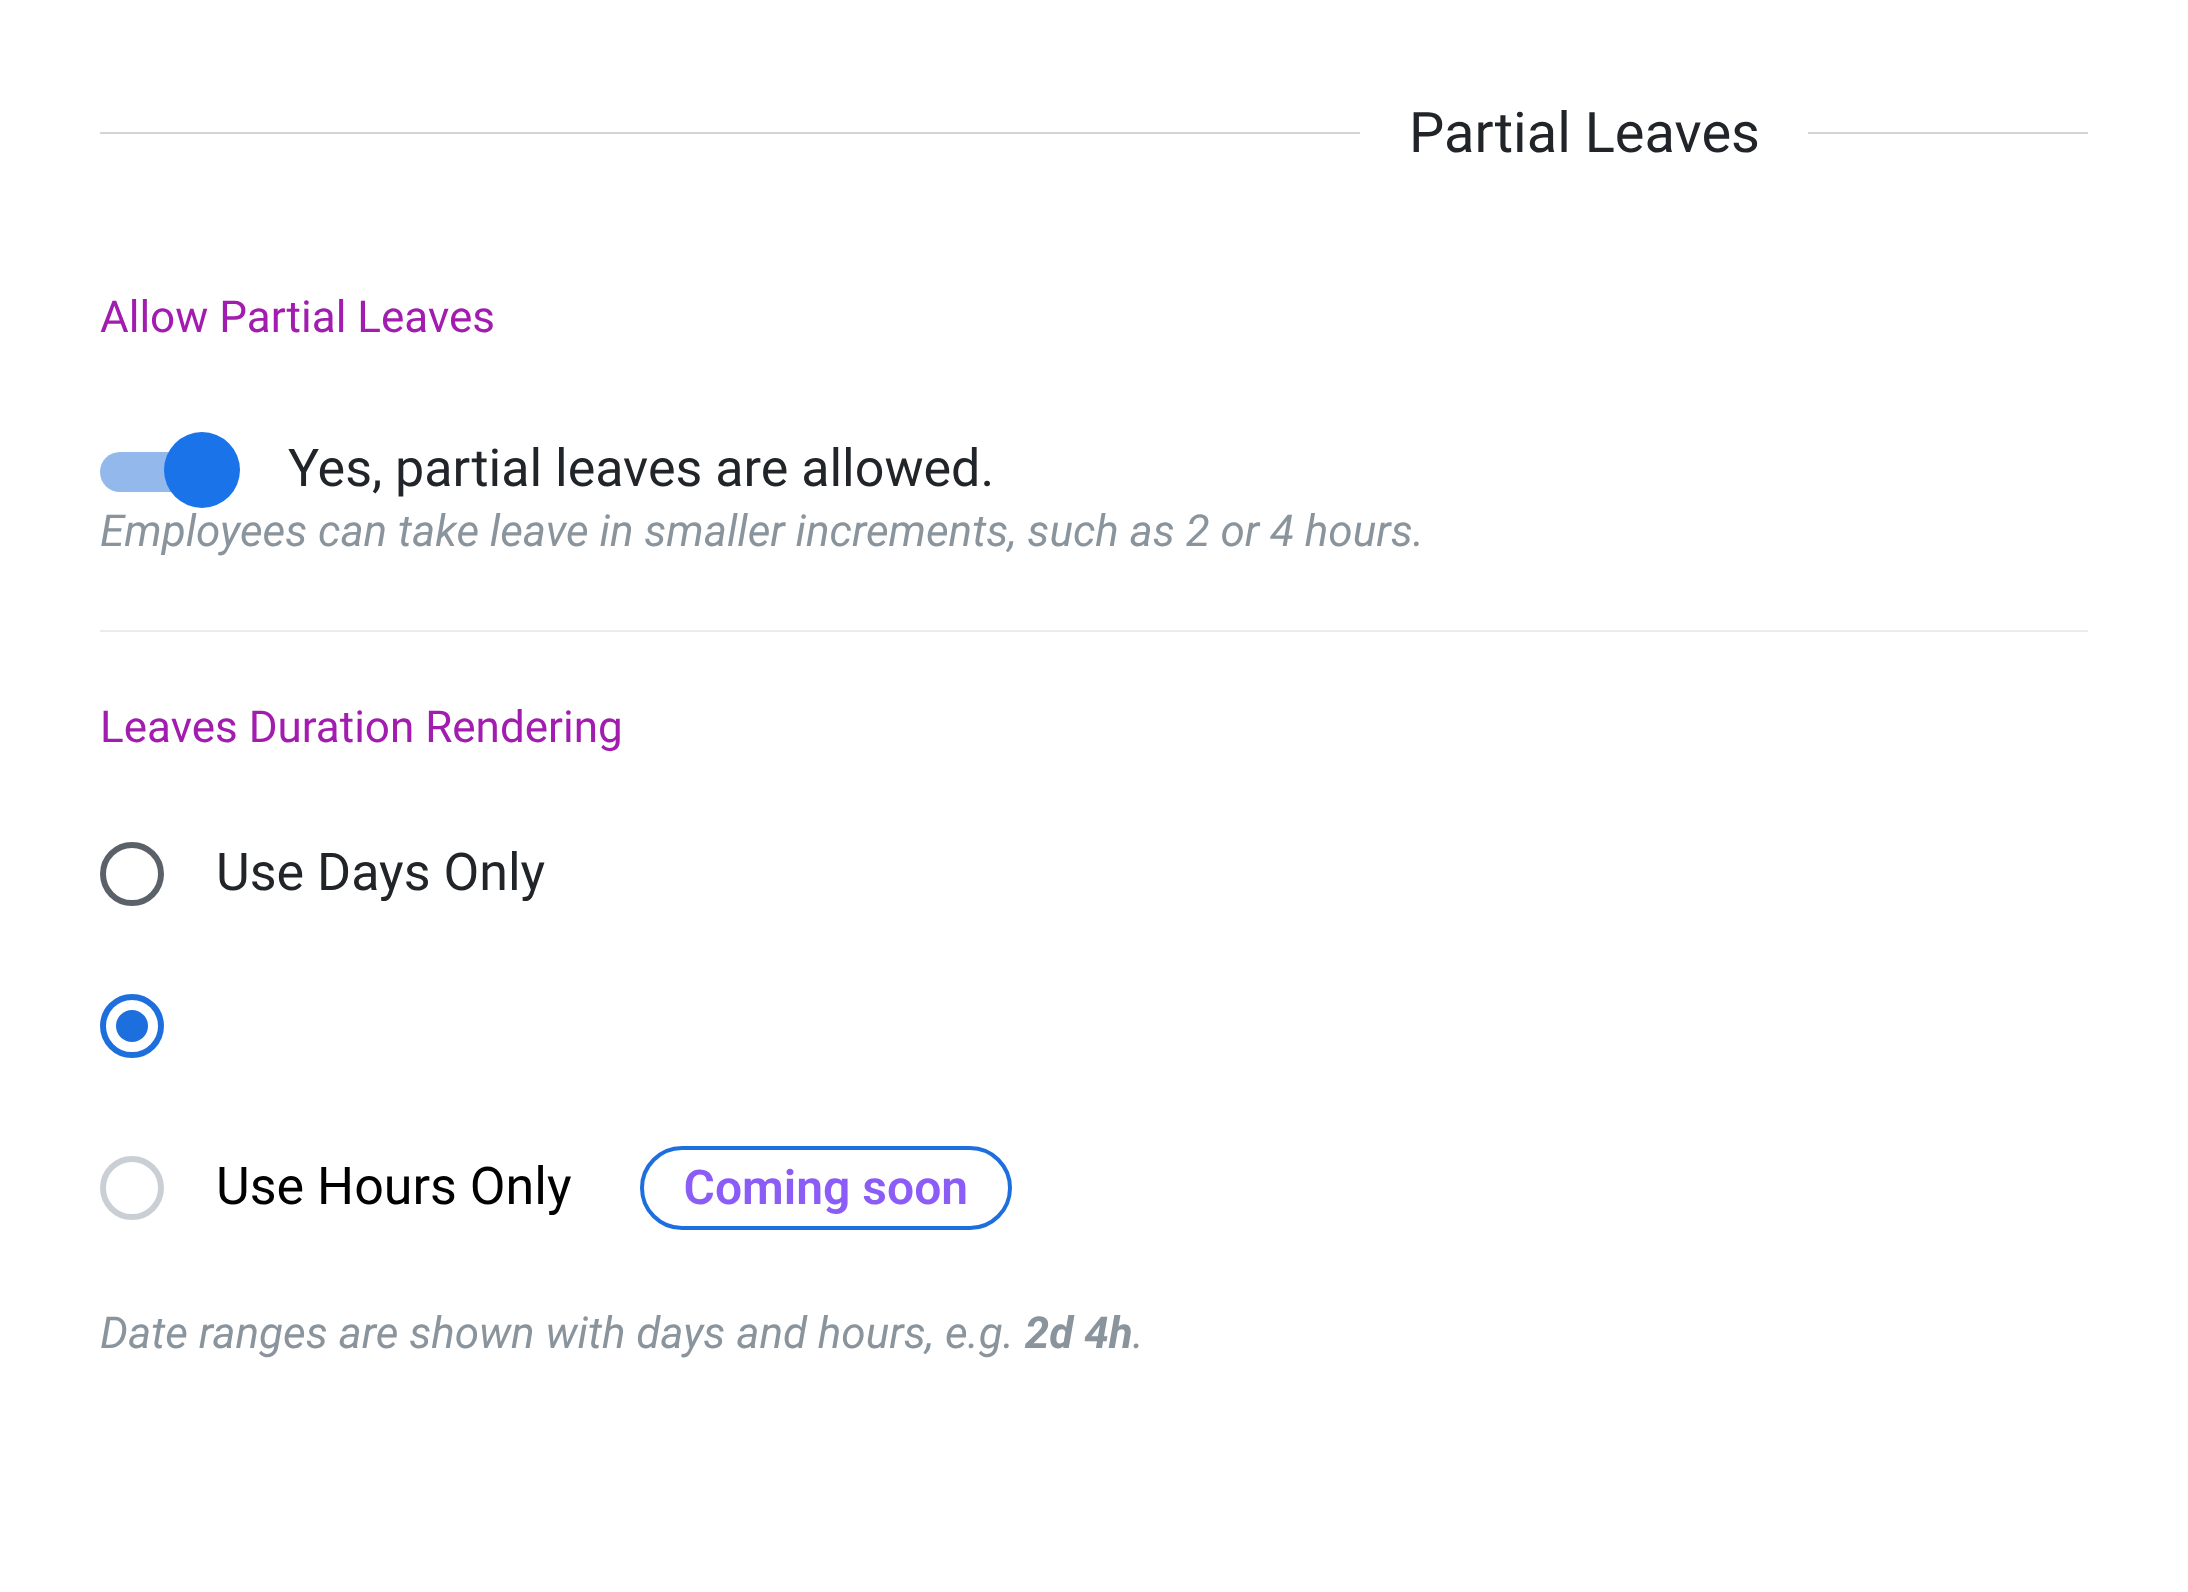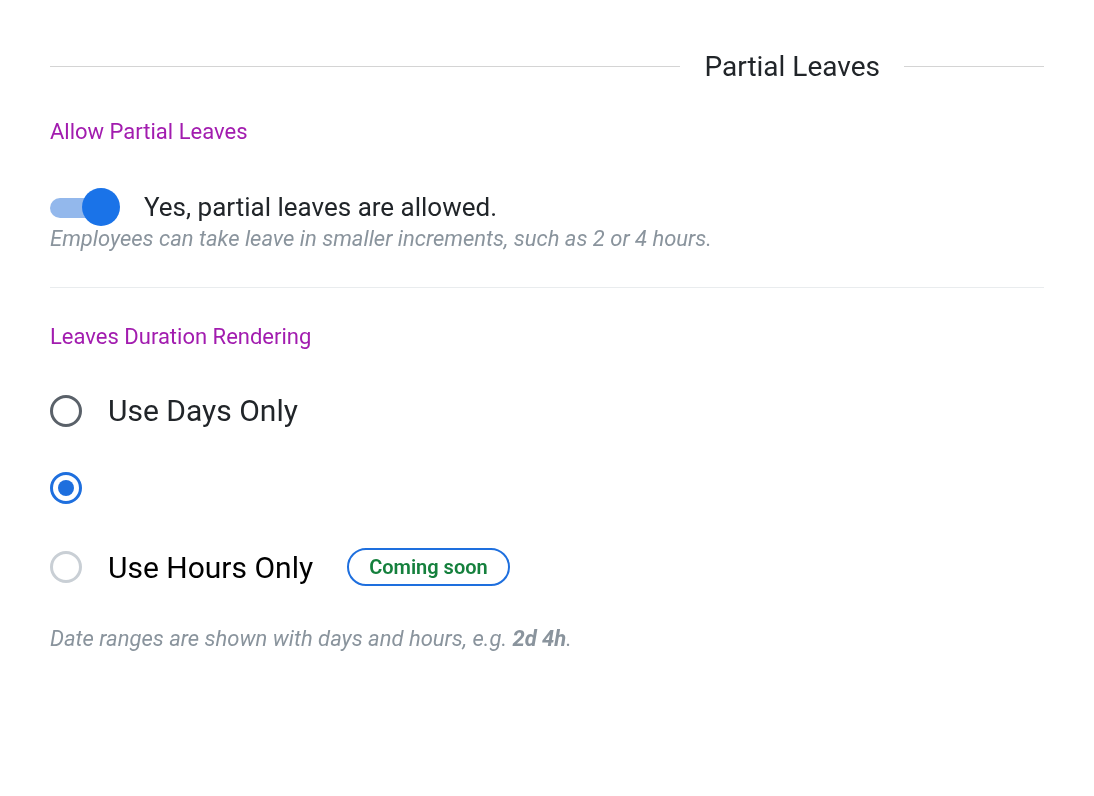--- a/index.html
+++ b/index.html
@@ -10,21 +10,21 @@
     body {
       font-family: -apple-system, BlinkMacSystemFont, "Segoe UI", Roboto, Helvetica, Arial, sans-serif;
       background: #ffffff;
       width: 1094px;
       padding: 50px 50px 40px 50px;
       color: #212529;
     }
     .section-header {
       display: flex;
       align-items: center;
-      margin-bottom: 36px;
+      margin-bottom: 64px;
     }
     .section-header .line {
       flex: 1;
       height: 1px;
       background: #d4d4d4;
     }
     .section-header .title {
       font-size: 28px;
       font-weight: 400;
       color: #212529;
@@ -117,36 +117,36 @@
       border-color: #c9cfd5;
       cursor: default;
     }
     .radio-inner {
       width: 16px;
       height: 16px;
       border-radius: 50%;
       background: #1e6fde;
     }
     .radio-label {
-      font-size: 30px;
+      font-size: 26px;
       font-weight: 400;
       color: #212529;
     }
     .radio-label.disabled {
       color: #000000;
     }
     .badge {
       display: inline-flex;
       align-items: center;
       border: 2px solid #1e6fde;
       border-radius: 22px;
       padding: 5px 20px;
-      font-size: 20px;
+      font-size: 24px;
       font-weight: 600;
-      color: #15803d;
+      color: #8b5cf6;
       margin-left: 8px;
     }
   </style>
 </head>
 <body>
 
 <div class="section-header">
   <div class="line"></div>
   <div class="title">Partial Leaves</div>
   <div class="line line-right"></div>

